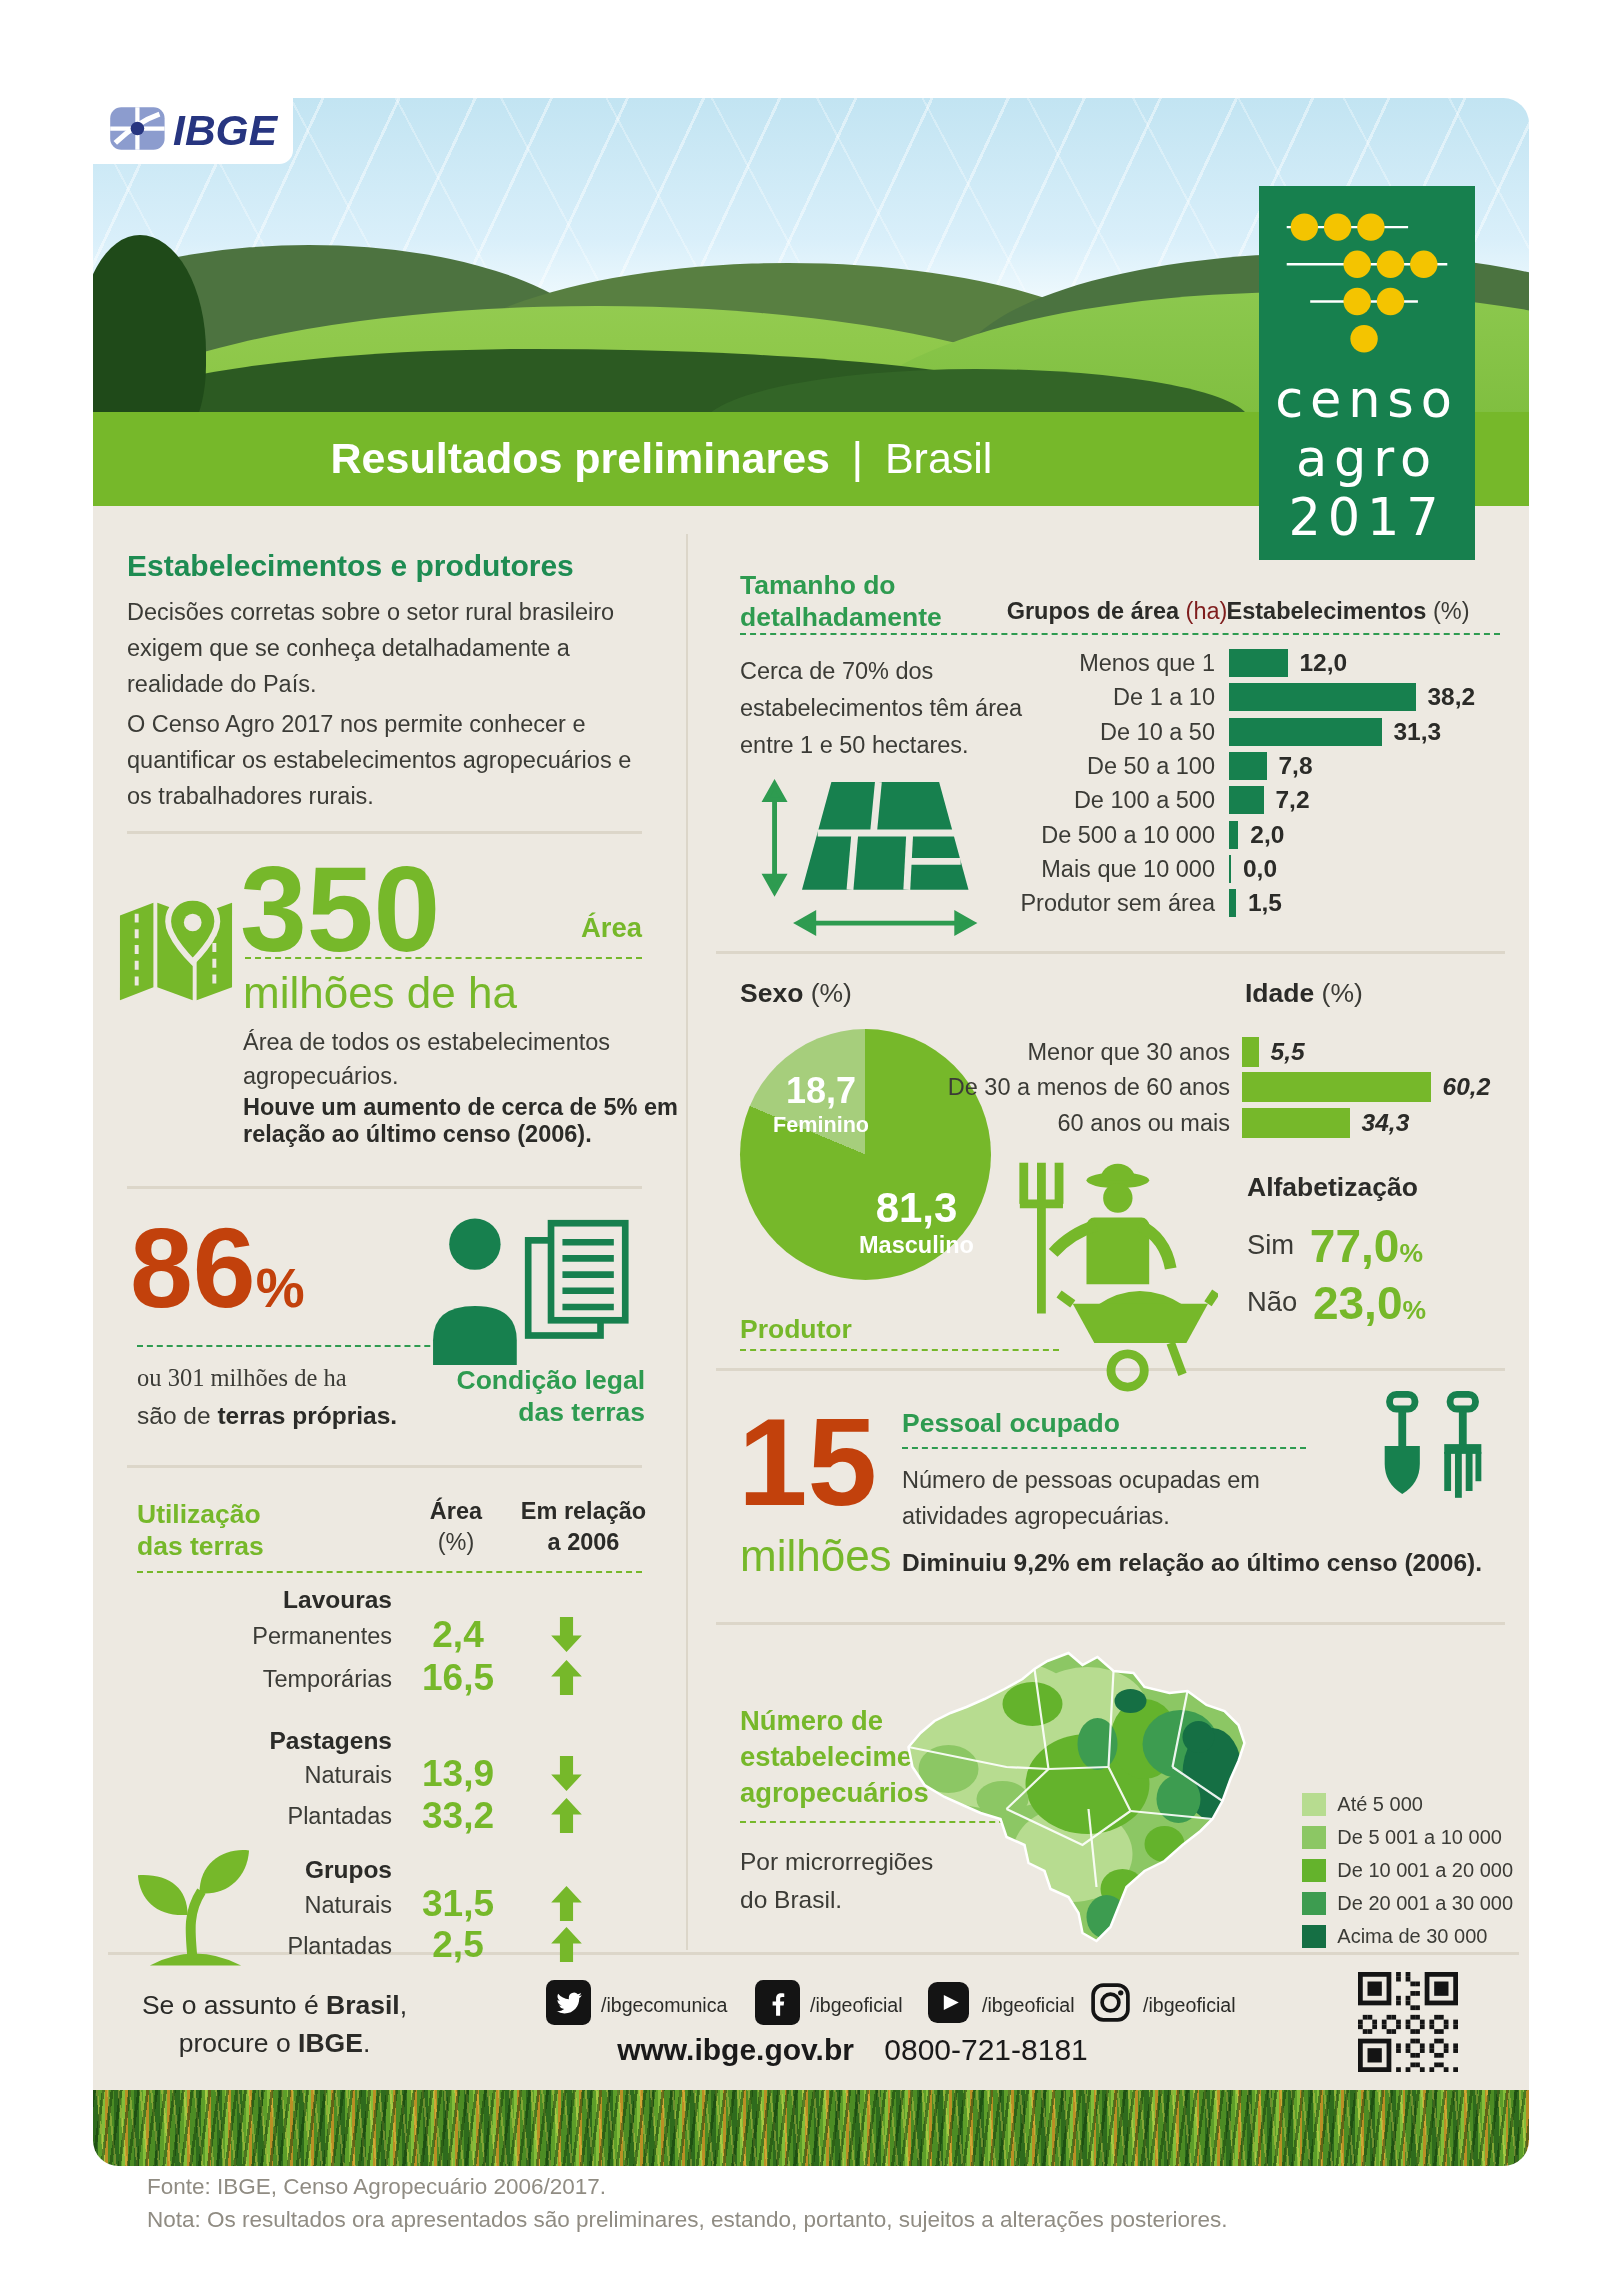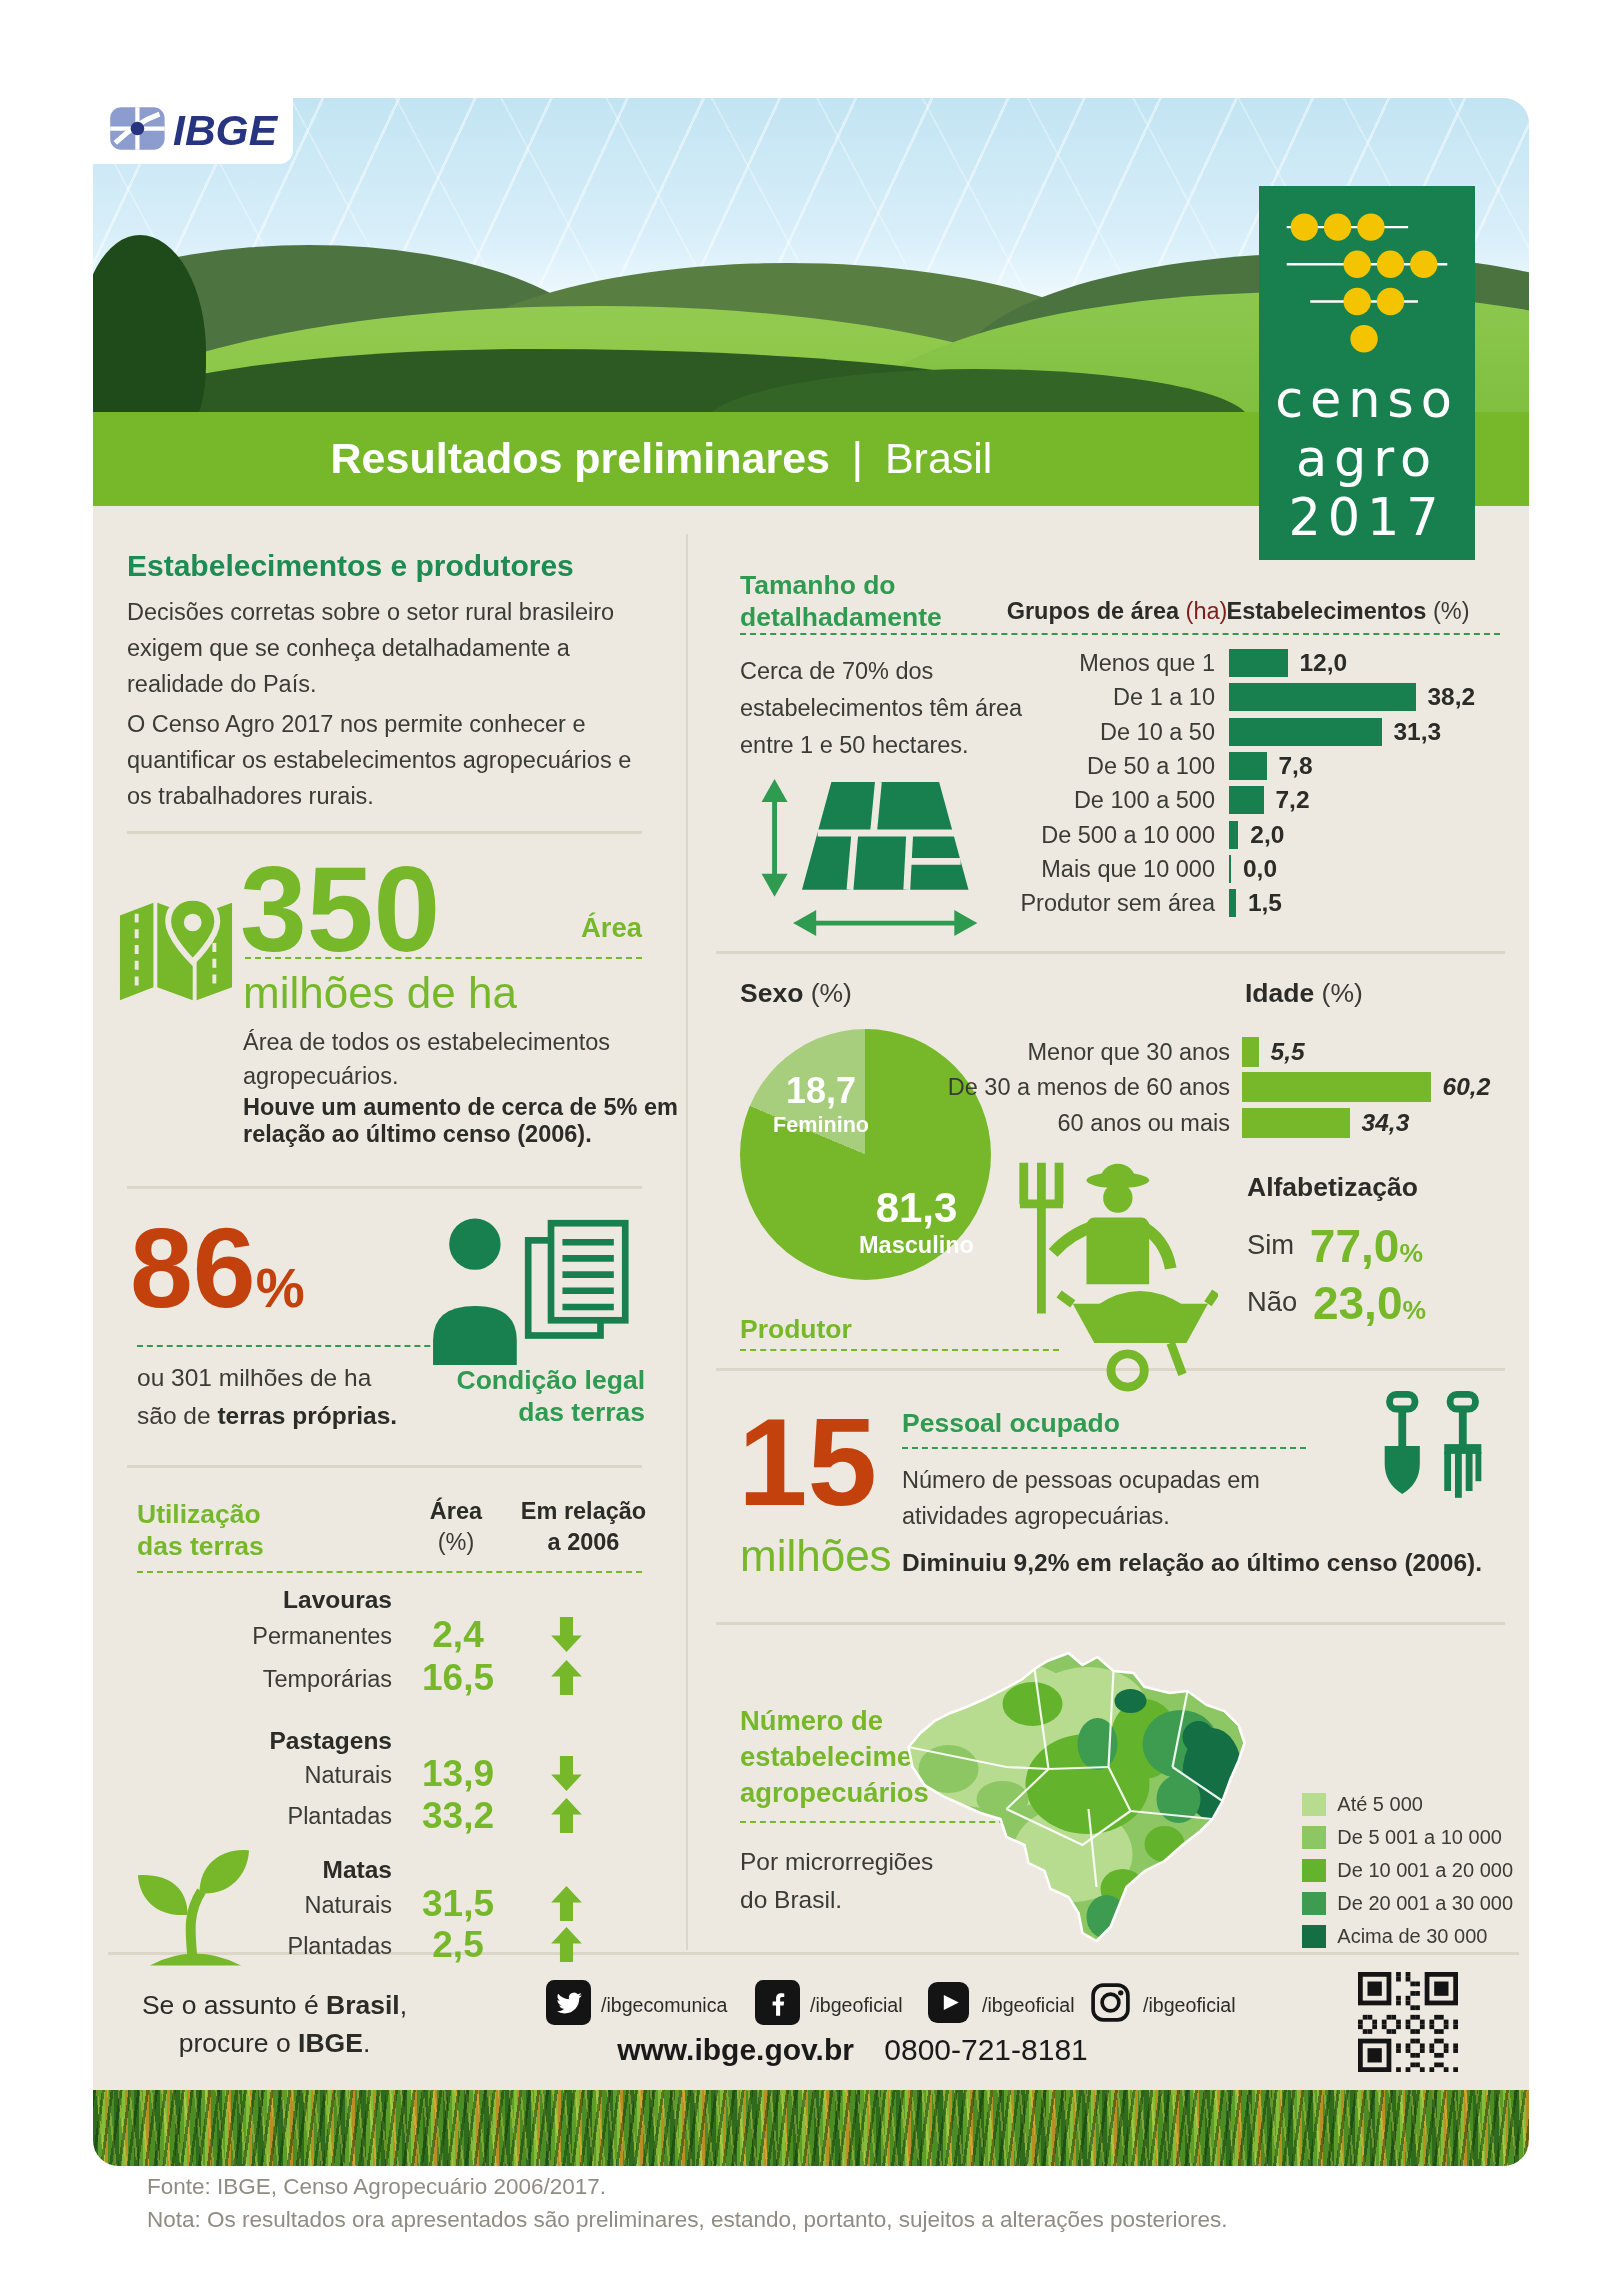--- a/index.html
+++ b/index.html
@@ -192,21 +192,21 @@
       <g stroke="#17804E" stroke-width="7">
         <line x1="152" y1="36" x2="206" y2="36"></line>
         <line x1="152" y1="53" x2="206" y2="53"></line>
         <line x1="152" y1="70" x2="206" y2="70"></line>
         <line x1="152" y1="87" x2="206" y2="87"></line>
         <line x1="152" y1="104" x2="206" y2="104"></line>
       </g>
     </g>
   </svg>
   <div class="abs dash-d" style="left:137px;top:1345px;width:323px;"></div>
-  <div class="abs z txt" style="left:137px;top:1360px;font-size:24.5px;">ou 301 milhões de ha</div>
+  <div class="abs z txt" style="left:137px;top:1360px;font-size:24.5px;font-family:Liberation Serif, serif;">ou 301 milhões de ha</div>
   <div class="abs z txt" style="left:137px;top:1398px;font-size:24.5px;">
     <span>são de </span><span class="bold-dark" style="font-weight:bold;">terras próprias.</span>
   </div>
   <div class="abs z mgrn sec-label" style="left:441px;top:1364px;width:204px;text-align:right;">
     <div>Condição legal</div>
     <div>das terras</div>
   </div>
 
   <div class="abs z grn sec-label" style="left:137px;top:1498px;">
     <div>Utilização</div>
@@ -240,21 +240,21 @@
     <div class="uval" style="top:174px;">13,9</div>
     <div class="uarr tr-down" style="top:176px;"><svg width="33" height="35" viewBox="0 0 28 32">
           <path d="M14 0 L28 15 H20 V32 H8 V15 H0 Z" fill="#76B82A"></path>
         </svg></div>
     <div class="ulab" style="top:223px;">Plantadas</div>
     <div class="uval" style="top:216px;">33,2</div>
     <div class="uarr tr-up" style="top:218px;"><svg width="33" height="35" viewBox="0 0 28 32">
           <path d="M14 0 L28 15 H20 V32 H8 V15 H0 Z" fill="#76B82A"></path>
         </svg></div>
 
-    <div class="ugrp" style="top:276px;">Matas</div>
+    <div class="ugrp" style="top:276px;">Grupos</div>
     <div class="ulab" style="top:312px;">Naturais</div>
     <div class="uval" style="top:304px;">31,5</div>
     <div class="uarr tr-up" style="top:306px;"><svg width="33" height="35" viewBox="0 0 28 32">
           <path d="M14 0 L28 15 H20 V32 H8 V15 H0 Z" fill="#76B82A"></path>
         </svg></div>
     <div class="ulab" style="top:353px;">Plantadas</div>
     <div class="uval" style="top:345px;">2,5</div>
     <div class="uarr tr-up" style="top:347px;"><svg width="33" height="35" viewBox="0 0 28 32">
           <path d="M14 0 L28 15 H20 V32 H8 V15 H0 Z" fill="#76B82A"></path>
         </svg></div>

